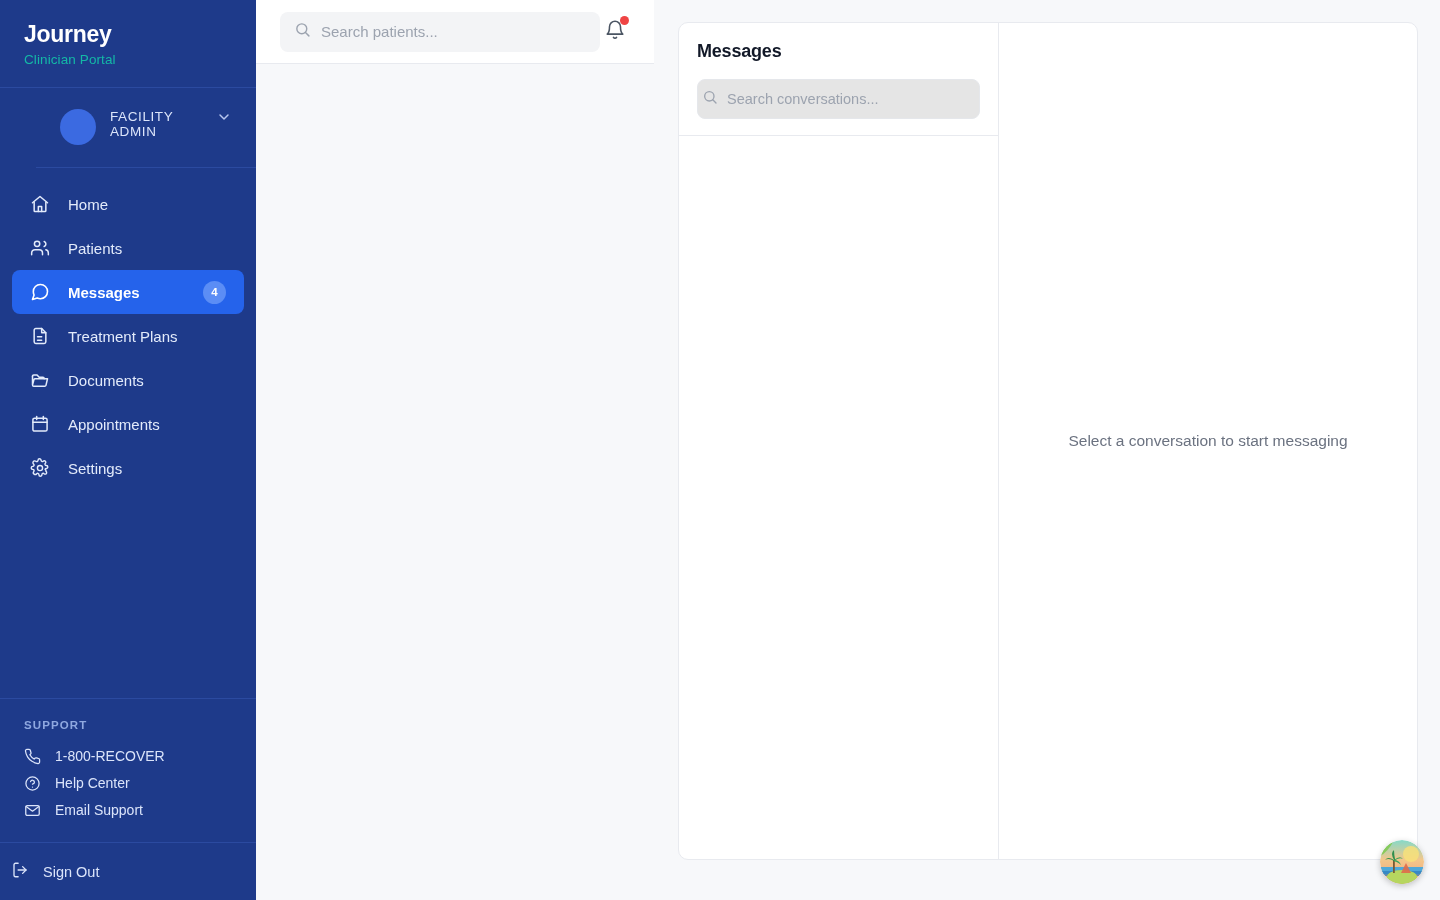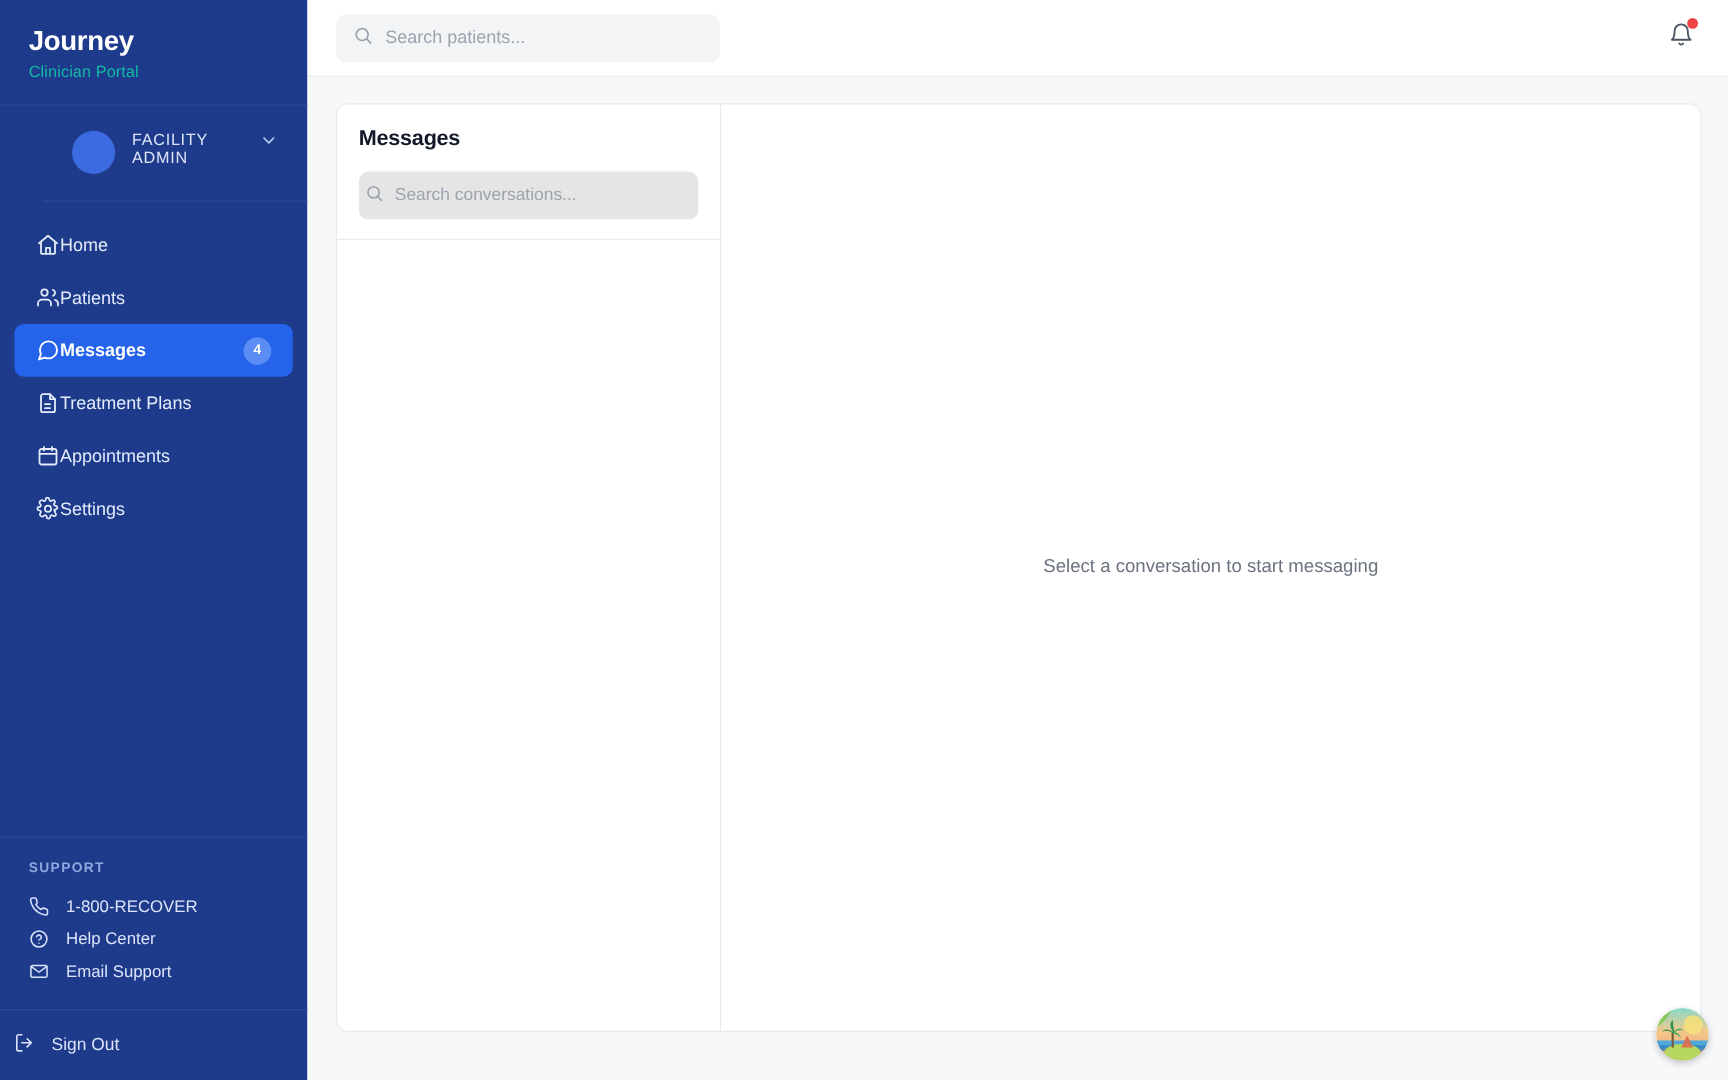--- a/index.html
+++ b/index.html
@@ -39,21 +39,21 @@
     width: 36px; height: 36px; border-radius: 50%;
     background: #3b6ae1; flex: 0 0 36px;
   }
   .profile-name {
     color: #dbe4fa; font-size: 13.5px; letter-spacing: .6px; flex: 1;
   }
   .chev { color: #b7c6ef; display: flex; align-items: center; }
 
   .nav { padding: 14px 12px 0 12px; flex: 0 0 auto; }
   .nav-item {
-    display: flex; align-items: center; 
+    display: flex; align-items: center; gap: 18px;
     height: 44px; padding: 0 18px; margin-bottom: 0px;
     border-radius: 8px; cursor: pointer;
     color: #e3ebfb; font-size: 15px;
   }
   .nav-item .ico { display: flex; align-items: center; width: 20px; }
   .nav-item.active { background: #2563eb; color: #ffffff; font-weight: bold; }
   .nav-label { flex: 1; }
   .badge {
     background: #5b8df5; color: #fff;
     font-size: 11.5px; font-weight: bold;
@@ -78,21 +78,21 @@
   }
   .support-item .ico { display: flex; align-items: center; width: 17px; }
 
   .signout-wrap { border-top: 1px solid #2b4aa0; padding: 18px 11px; }
   .signout {
     display: flex; align-items: center; gap: 14px;
     color: #dbe4fa; font-size: 14.5px; cursor: pointer;
   }
 
   
-  .main { flex: 1 1 auto; display: flex; flex-direction: column; min-width: 0; border-radius: 26px; }
+  .main { flex: 1 1 auto; display: flex; flex-direction: row; min-width: 0; border-radius: 26px; }
 
   .topbar {
     height: 64px; background: #ffffff;
     border-bottom: 1px solid #e8eaef;
     display: flex; align-items: center;
     padding: 0 24px 0 24px;
     flex: 0 0 64px;
   }
   .top-search {
     width: 320px; height: 40px;
@@ -230,20 +230,29 @@
           <svg width="20" height="20" viewBox="0 0 24 24" fill="none" stroke="currentColor" stroke-width="1.8" stroke-linecap="round" stroke-linejoin="round">
               <path d="M14 3H7a2 2 0 0 0-2 2v14a2 2 0 0 0 2 2h10a2 2 0 0 0 2-2V8z"></path>
               <polyline points="14 3 14 8 19 8"></polyline>
               <line x1="9" y1="13" x2="14" y2="13"></line>
               <line x1="9" y1="17" x2="14" y2="17"></line>
             </svg>
         </span>
         <span class="nav-label">Treatment Plans</span>
       </div>
 
+      <div class="nav-item">
+        <span class="ico">
+          <svg width="20" height="20" viewBox="0 0 24 24" fill="none" stroke="currentColor" stroke-width="1.8" stroke-linecap="round" stroke-linejoin="round">
+              <path d="M3 7.5A1.5 1.5 0 0 1 4.5 6h4L11 8.6h4.5A1.5 1.5 0 0 1 17 10.1v.4"></path>
+              <path d="M3 7.5V18a1.5 1.5 0 0 0 1.5 1.5h13.2a1.5 1.5 0 0 0 1.45-1.1L21 10.5H6.2a1.5 1.5 0 0 0-1.45 1.1L3 18"></path>
+            </svg>
+        </span>
+        <span class="nav-label">Documents</span>
+      </div>
 
       <div class="nav-item">
         <span class="ico">
           <svg width="20" height="20" viewBox="0 0 24 24" fill="none" stroke="currentColor" stroke-width="1.8" stroke-linecap="round" stroke-linejoin="round">
               <rect x="3.5" y="5" width="17" height="15.5" rx="2"></rect>
               <line x1="3.5" y1="9.8" x2="20.5" y2="9.8"></line>
               <line x1="8" y1="3" x2="8" y2="6.5"></line>
               <line x1="16" y1="3" x2="16" y2="6.5"></line>
             </svg>
         </span>

